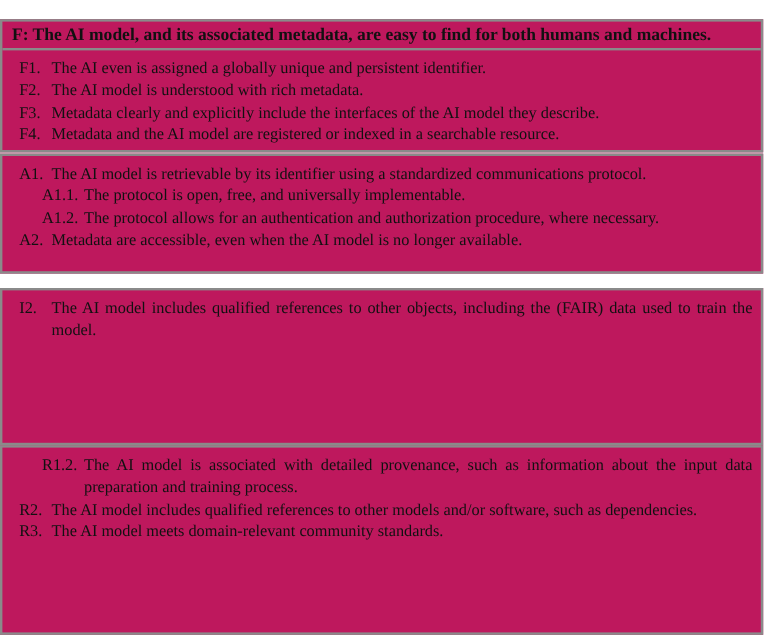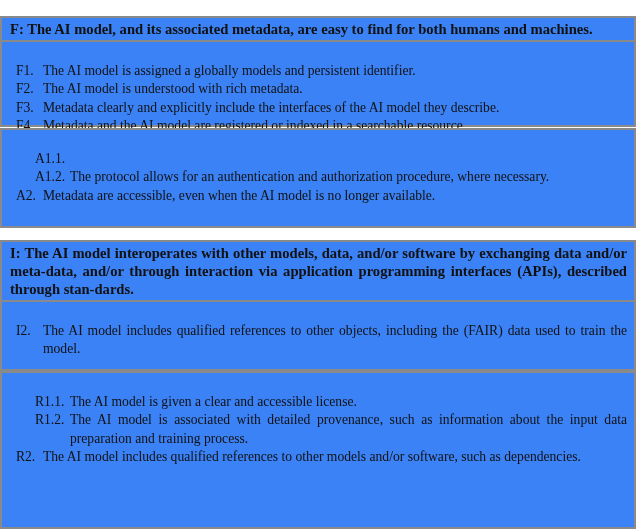--- a/index.html
+++ b/index.html
@@ -20,33 +20,33 @@
     left: 0; top: 0;
     width: 640px;
     height: 6px;
     overflow: hidden;
   }
   .box {
     position: absolute;
     left: 0;
     width: 636px;
     border: 2px solid #8a8a8a;
-    background: #3b82f6;
+    background: #be185d;
     box-sizing: border-box;
   }
   .box-header {
     border-bottom: 2px solid #8a8a8a;
     padding: 2px 7px 2px 8px;
     font-weight: bold;
     font-size: 14.6px;
     line-height: 18px;
     text-align: justify;
   }
   .box-body {
-    padding: 20px 7px 0 0;
+    padding: 6px 7px 0 0;
     font-size: 13.6px;
     line-height: 18.3px;
   }
   .item {
     display: flex;
     text-align: justify;
   }
   .item .num {
     flex: 0 0 auto;
     white-space: nowrap;
@@ -67,71 +67,75 @@
 </head>
 <body>
 
 <div class="clipped-caption"></div>
 
 <div class="box" id="box-f">
   <div class="box-header">F: The AI model, and its associated metadata, are easy to find for both humans and machines.</div>
   <div class="box-body">
     <div class="item lvl1">
       <span class="num">F1.</span>
-      <span class="txt">The AI model is assigned a globally models and persistent identifier.</span>
+      <span class="txt">The AI even is assigned a globally unique and persistent identifier.</span>
     </div>
     <div class="item lvl1">
       <span class="num">F2.</span>
       <span class="txt">The AI model is understood with rich metadata.</span>
     </div>
     <div class="item lvl1">
       <span class="num">F3.</span>
       <span class="txt">Metadata clearly and explicitly include the interfaces of the AI model they describe.</span>
     </div>
     <div class="item lvl1">
       <span class="num">F4.</span>
       <span class="txt">Metadata and the AI model are registered or indexed in a searchable resource.</span>
     </div>
   </div>
 </div>
 
 <div class="box" id="box-a">
   <div class="box-body">
+    <div class="item lvl1">
+      <span class="num">A1.</span>
+      <span class="txt">The AI model is retrievable by its identifier using a standardized communications protocol.</span>
+    </div>
     <div class="item lvl2">
       <span class="num">A1.1.</span>
+      <span class="txt">The protocol is open, free, and universally implementable.</span>
     </div>
     <div class="item lvl2">
       <span class="num">A1.2.</span>
       <span class="txt">The protocol allows for an authentication and authorization procedure, where necessary.</span>
     </div>
     <div class="item lvl1">
       <span class="num">A2.</span>
       <span class="txt">Metadata are accessible, even when the AI model is no longer available.</span>
     </div>
   </div>
 </div>
 
 <div class="box" id="box-i">
-  <div class="box-header">I: The AI model interoperates with other models, data, and/or software by exchanging data and/or meta-data, and/or through interaction via application programming interfaces (APIs), described through stan-dards.</div>
   <div class="box-body">
     <div class="item lvl1">
       <span class="num">I2.</span>
       <span class="txt">The AI model includes qualified references to other objects, including the (FAIR) data used to train the model.</span>
     </div>
   </div>
 </div>
 
 <div class="box" id="box-r">
   <div class="box-body">
     <div class="item lvl2">
-      <span class="num">R1.1.</span>
-      <span class="txt">The AI model is given a clear and accessible license.</span>
-    </div>
-    <div class="item lvl2">
       <span class="num">R1.2.</span>
       <span class="txt">The AI model is associated with detailed provenance, such as information about the input data preparation and training process.</span>
     </div>
     <div class="item lvl1">
       <span class="num">R2.</span>
       <span class="txt">The AI model includes qualified references to other models and/or software, such as dependencies.</span>
     </div>
+    <div class="item lvl1">
+      <span class="num">R3.</span>
+      <span class="txt">The AI model meets domain-relevant community standards.</span>
+    </div>
   </div>
 </div>
 
 </body></html>

